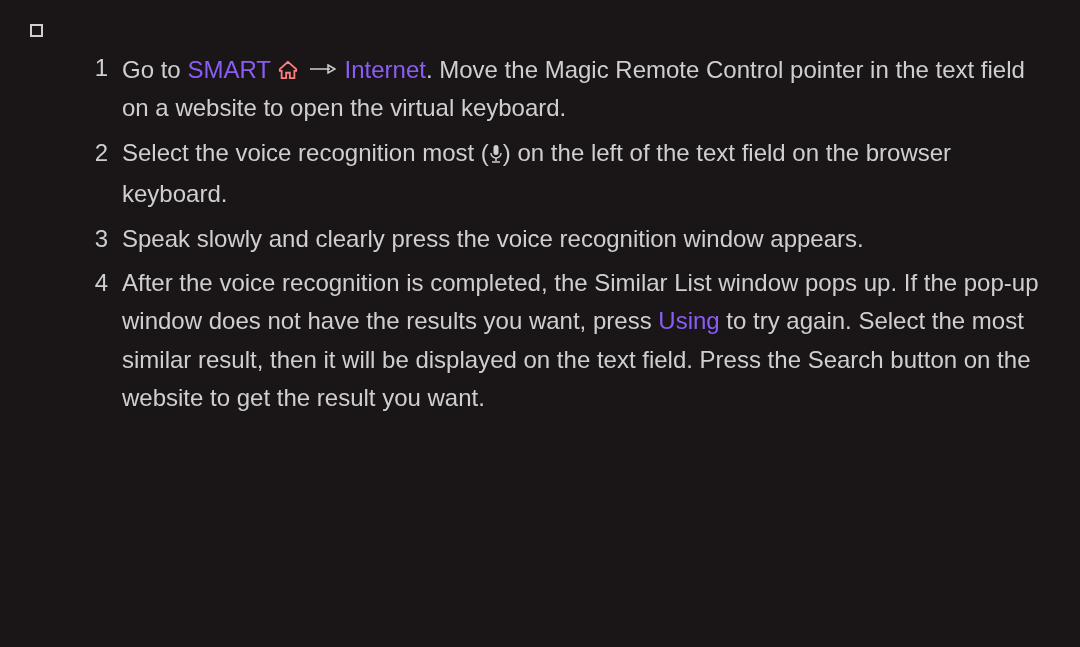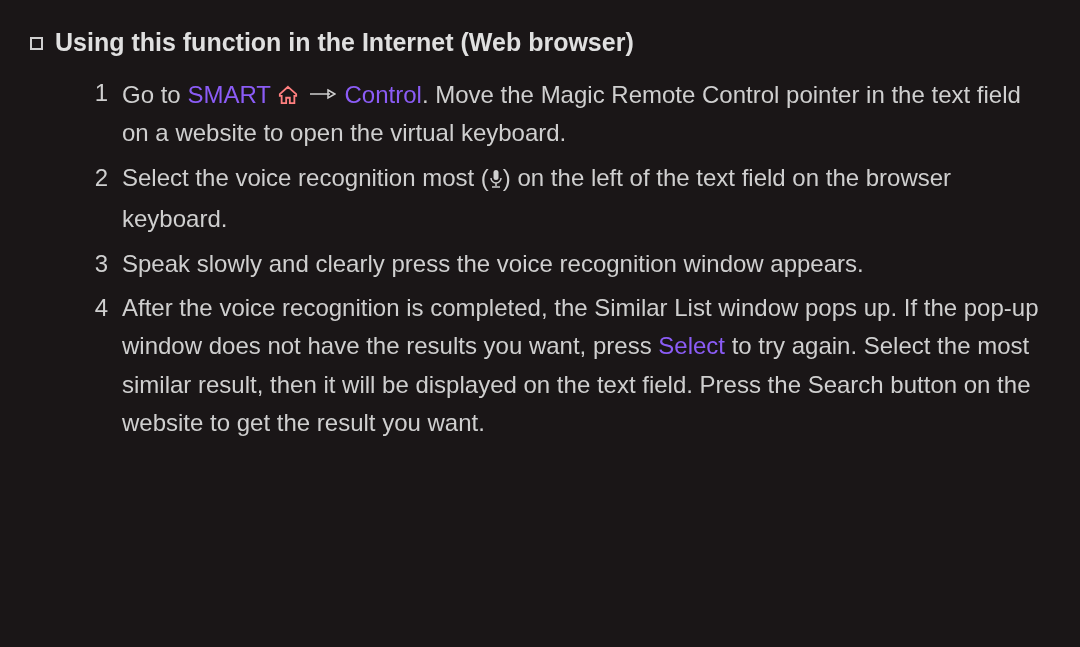--- a/index.html
+++ b/index.html
@@ -62,37 +62,36 @@
     .mic-icon {
       display: inline-block;
       vertical-align: -3px;
     }
   </style>
 </head>
 <body>
 
 <div class="heading">
   <span class="bullet-box"></span>
-  <span>Using this function in the Internet (Web browser)</span>
 </div>
 
 <div class="list">
 
   <div class="list-item">
     <div class="list-num">1</div>
     <div class="list-body">
       <span>Go to </span><span class="hl">SMART</span>
       <span class="home-icon"><svg width="22" height="20" viewBox="0 0 24 22">
             <path d="M12 2 L21 10 L21 12 L19 12 L19 20 L14 20 L14 14 L10 14 L10 20 L5 20 L5 12 L3 12 L3 10 Z" fill="none" stroke="#ff7f7f" stroke-width="2"></path>
           </svg></span>
       <span class="arrow-icon"><svg width="28" height="14" viewBox="0 0 28 14">
             <line x1="2" y1="7" x2="22" y2="7" stroke="#cfcfcf" stroke-width="1.5"></line>
             <polygon points="20,3 27,7 20,11" fill="none" stroke="#cfcfcf" stroke-width="1.5"></polygon>
           </svg></span>
-      <span class="hl">Control</span><span>. Move the Magic Remote Control pointer in the text field on a website to open the virtual keyboard.</span>
+      <span class="hl">Internet</span><span>. Move the Magic Remote Control pointer in the text field on a website to open the virtual keyboard.</span>
     </div>
   </div>
 
   <div class="list-item">
     <div class="list-num">2</div>
     <div class="list-body">
       <span>Select the voice recognition most (</span><span class="mic-icon"><svg width="14" height="20" viewBox="0 0 14 20">
             <rect x="4.5" y="1" width="5" height="10" rx="2.5" fill="#cfcfcf"></rect>
             <path d="M2 9 a5 5 0 0 0 10 0" fill="none" stroke="#cfcfcf" stroke-width="1.5"></path>
             <line x1="7" y1="14" x2="7" y2="17" stroke="#cfcfcf" stroke-width="1.5"></line>
@@ -104,17 +103,17 @@
   <div class="list-item">
     <div class="list-num">3</div>
     <div class="list-body">
       <span>Speak slowly and clearly press the voice recognition window appears.</span>
     </div>
   </div>
 
   <div class="list-item">
     <div class="list-num">4</div>
     <div class="list-body">
-      <span>After the voice recognition is completed, the Similar List window pops up. If the pop-up window does not have the results you want, press </span><span class="hl">Select</span><span> to try again. Select the most similar result, then it will be displayed on the text field. Press the Search button on the website to get the result you want.</span>
+      <span>After the voice recognition is completed, the Similar List window pops up. If the pop-up window does not have the results you want, press </span><span class="hl">Using</span><span> to try again. Select the most similar result, then it will be displayed on the text field. Press the Search button on the website to get the result you want.</span>
     </div>
   </div>
 
 </div>
 
 </body></html>

